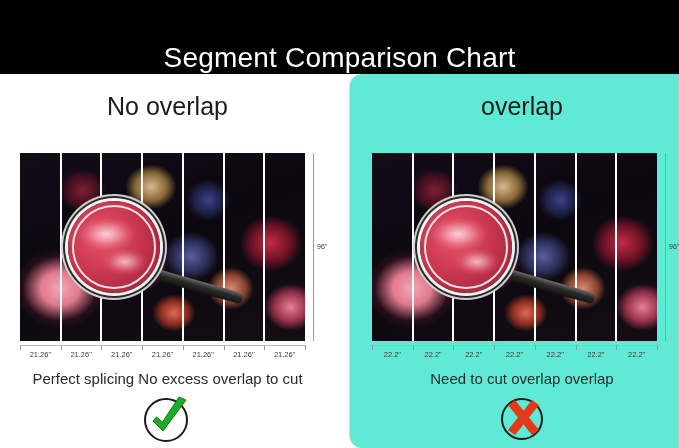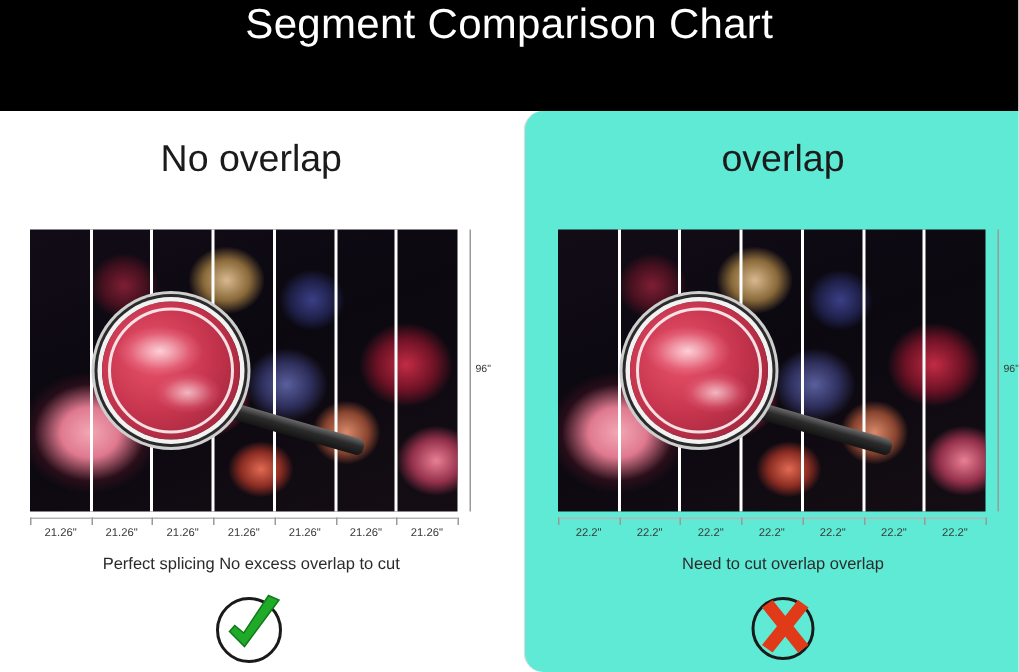--- a/index.html
+++ b/index.html
@@ -9,21 +9,21 @@
     font-family:"Liberation Sans", sans-serif;
     overflow:hidden;
     position:relative;
   }
   #root{position:absolute;inset:0;}
 
   
   .header{
     position:absolute;left:0;top:0;width:679px;height:74px;
     background:#000000;
-    display:flex;align-items:flex-start;justify-content:center;
+    display:flex;align-items:flex-end;justify-content:center;
   }
   .header-title{
     color:#ffffff;
     font-size:28px;
     font-weight:400;
     letter-spacing:0.2px;
     white-space:nowrap;
   }
 
   
@@ -97,21 +97,21 @@
   .tick{position:absolute;top:0;width:1px;height:5px;background:#9a9a9a;}
   .seg-label{
     position:absolute;top:5px;
     font-size:7.5px;color:#3a3a3a;text-align:center;white-space:nowrap;
     transform:translateX(-50%);
   }
 
   
   .caption{
     position:absolute;left:0;width:100%;top:296px;
-    text-align:center;font-size:11px;color:#2b2b2b;white-space:nowrap;
+    text-align:center;font-size:15px;color:#2b2b2b;white-space:nowrap;
   }
   .verdict{
     position:absolute;left:0;width:100%;top:318px;
     display:flex;align-items:center;justify-content:center;
   }
   .verdict svg{display:block;}
 </style>
 </head>
 <body>
 

